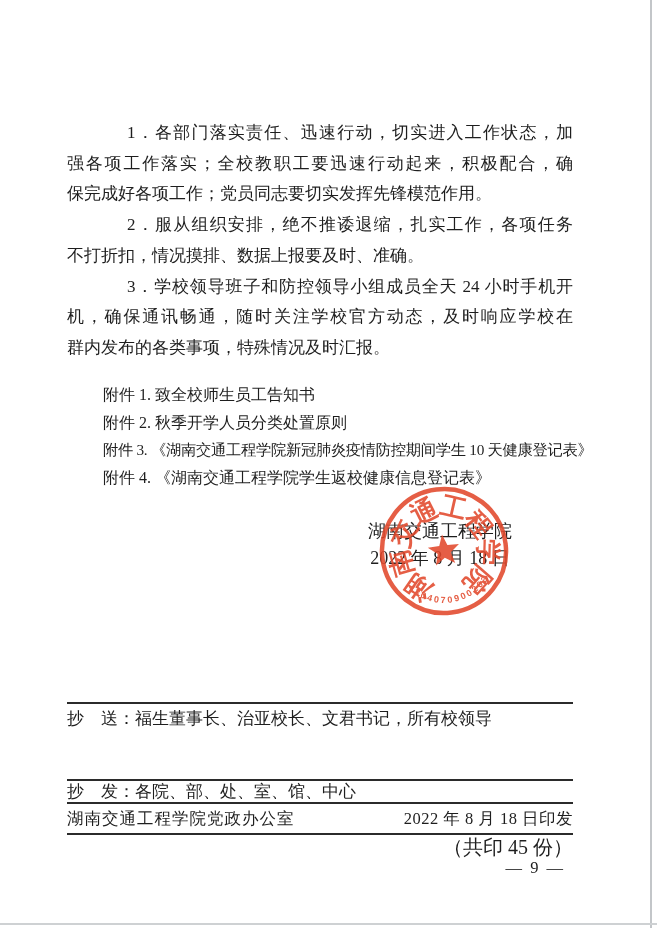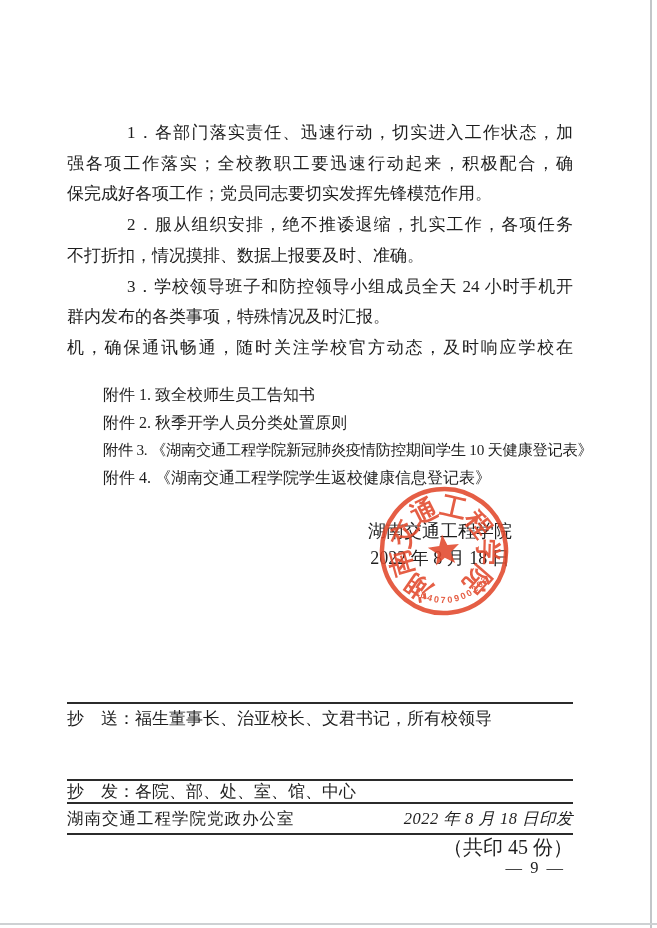--- a/index.html
+++ b/index.html
@@ -49,21 +49,21 @@
   .copy-row{
     border-top:2px solid #2b2b2b;height:29px;
     display:flex;align-items:center;
   }
   .copy-row.second{height:21px;margin-top:46px;}
   .issuer-row{
     border-top:2px solid #2b2b2b;border-bottom:2px solid #2b2b2b;
     height:29px;display:flex;align-items:center;justify-content:space-between;
     font-size:16.5px;letter-spacing:1px;
   }
-  .issuer-row .print-date{letter-spacing:0.5px;font-style:italic;}
+  .issuer-row .print-date{letter-spacing:0.5px;}
   .copies-row{height:24px;display:flex;align-items:center;justify-content:flex-end;font-size:20px;}
   
   .page-number{
     position:absolute;right:92px;top:858px;font-size:16.5px;letter-spacing:2px;
   }
   
   .edge-right{position:absolute;left:650px;top:0;width:2px;height:928px;background:#c3c6c9;}
   .edge-bottom{position:absolute;left:0;top:923px;width:657px;height:2px;background:#ced1d3;}
 </style>
 </head>
@@ -71,22 +71,22 @@
 
 <div>
 
   <div class="doc-body">
     <div class="line indent fill">1．各部门落实责任、迅速行动，切实进入工作状态，加</div>
     <div class="line fill">强各项工作落实；全校教职工要迅速行动起来，积极配合，确</div>
     <div class="line">保完成好各项工作；党员同志要切实发挥先锋模范作用。</div>
     <div class="line indent fill">2．服从组织安排，绝不推诿退缩，扎实工作，各项任务</div>
     <div class="line">不打折扣，情况摸排、数据上报要及时、准确。</div>
     <div class="line indent fill">3．学校领导班子和防控领导小组成员全天 24 小时手机开</div>
+    <div class="line fill">机，确保通讯畅通，随时关注学校官方动态，及时响应学校在</div>
     <div class="line">群内发布的各类事项，特殊情况及时汇报。</div>
-    <div class="line fill">机，确保通讯畅通，随时关注学校官方动态，及时响应学校在</div>
   </div>
 
   <div class="attachments">
     <div class="attachment">附件 1. 致全校师生员工告知书</div>
     <div class="attachment">附件 2. 秋季开学人员分类处置原则</div>
     <div class="attachment tight">附件 3. 《湖南交通工程学院新冠肺炎疫情防控期间学生 10 天健康登记表》</div>
     <div class="attachment">附件 4. 《湖南交通工程学院学生返校健康信息登记表》</div>
   </div>
 
   <div class="signature">

